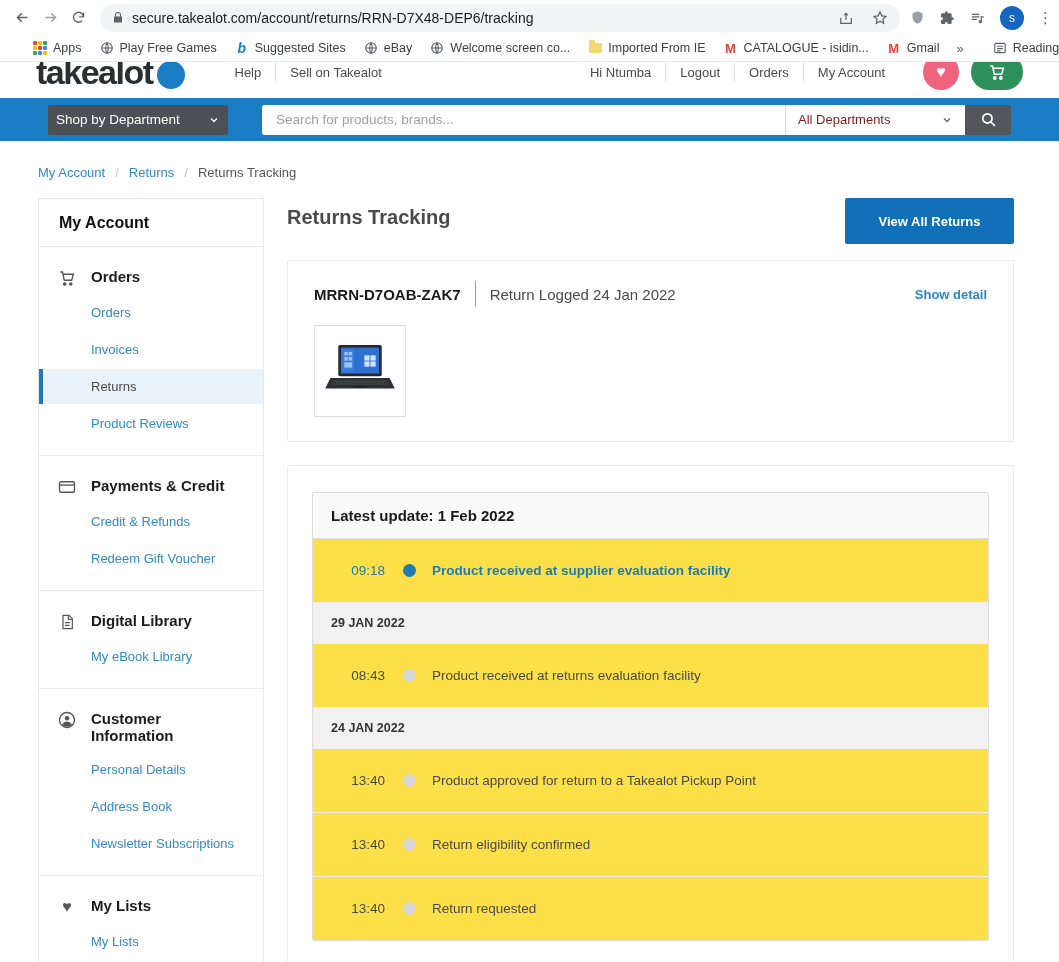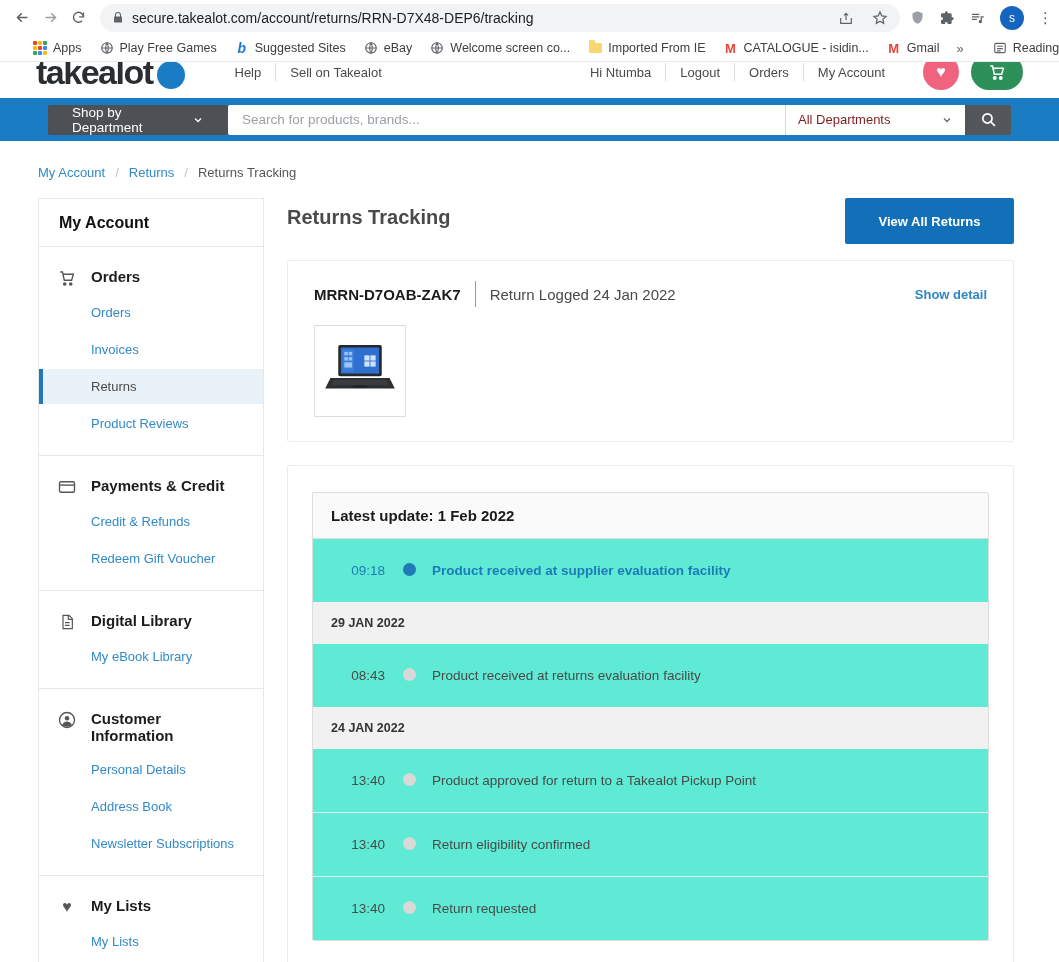--- a/index.html
+++ b/index.html
@@ -47,23 +47,23 @@
   .top-nav .tn-sep { width:1px; height:18px; background:#ddd; }
   .top-nav-right { margin-left:auto; display:flex; align-items:center; }
   .heart-bubble { width:36px; height:36px; border-radius:50%; background:#f0637e; color:#fff;
     display:flex; align-items:center; justify-content:center; font-size:16px; margin-left:24px; }
   .cart-pill { height:36px; min-width:52px; border-radius:18px; background:#2d9058; color:#fff;
     display:flex; align-items:center; justify-content:center; font-size:15px; margin-left:12px; }
 
   
   .search-bar { height:43px; background:#1a7dc4; display:flex; align-items:center; padding:0 48px; }
   .dept-btn { width:180px; height:30px; background:#4d5055; color:#fff; font-size:13.5px;
-    border:none; border-radius:2px; display:flex; align-items:center; padding:0 24px; }
+    border:none; border-radius:2px; display:flex; align-items:center; padding:0 8px; }
   .dept-btn .lbl { flex:1; text-align:left; }
-  .search-group { display:flex; flex:1; height:30px; }
+  .search-group { display:flex; margin-left:34px; flex:1; height:30px; }
   .search-input { flex:1; border:none; border-radius:2px 0 0 2px; padding:0 14px; font-size:13.5px;
     color:#333; background:#fff; outline:none; }
   .search-input::placeholder { color:#9aa0a6; }
   .all-depts { width:180px; background:#fff; border-left:1px solid #d8d8d8; display:flex;
     align-items:center; padding:0 12px; font-size:13px; color:#7f1d1d; }
   .all-depts .lbl { flex:1; }
   .search-btn { width:46px; background:#53565b; border:none; border-radius:0 2px 2px 0;
     display:flex; align-items:center; justify-content:center; }
 
   
@@ -101,21 +101,21 @@
   .show-detail { margin-left:auto; font-size:13px; font-weight:bold; color:#2e86c6; text-decoration:none;text-align:right; }
   .thumb { margin-top:18px; width:92px; height:92px; border:1px solid #ddd; background:#fff;
     display:flex; align-items:center; justify-content:center; }
 
   .timeline-card { margin-top:23px; border:1px solid #ececec; border-radius:2px; background:#fff;
     padding:26px 24px 30px; }
   .timeline-box { border:1px solid #ddd; border-radius:2px; overflow:hidden; }
   .tl-header { background:#fafafa; border-bottom:1px solid #ddd; padding:14px 18px; font-size:15px;
     font-weight:bold; color:#1a1a1a; }
   .tl-date { background:#f1f1f1; padding:14px 18px; font-size:12.5px; font-weight:bold; color:#333; }
-  .tl-event { display:flex; align-items:flex-start; padding:24px 18px 24px 30px; background:#5eead4; }
+  .tl-event { display:flex; align-items:center; padding:24px 18px 24px 30px; background:#fde047; }
   .tl-event + .tl-event { border-top:1px solid #efefef; }
   .tl-time { width:42px; text-align:right; font-size:13.5px; color:#4a4a4a; flex:0 0 auto; }
   .tl-dot { width:13px; height:13px; border-radius:50%; background:#d8d8d8; margin:0 16px 0 18px; flex:0 0 auto; }
   .tl-text { font-size:13.5px; color:#4a4a4a; }
   .tl-event.active .tl-time { color:#1e7bb8; }
   .tl-event.active .tl-dot { background:#1e7bb8; }
   .tl-event.active .tl-text { color:#1e7bb8; font-weight:bold; }
 </style>
 </head>
 <body>

